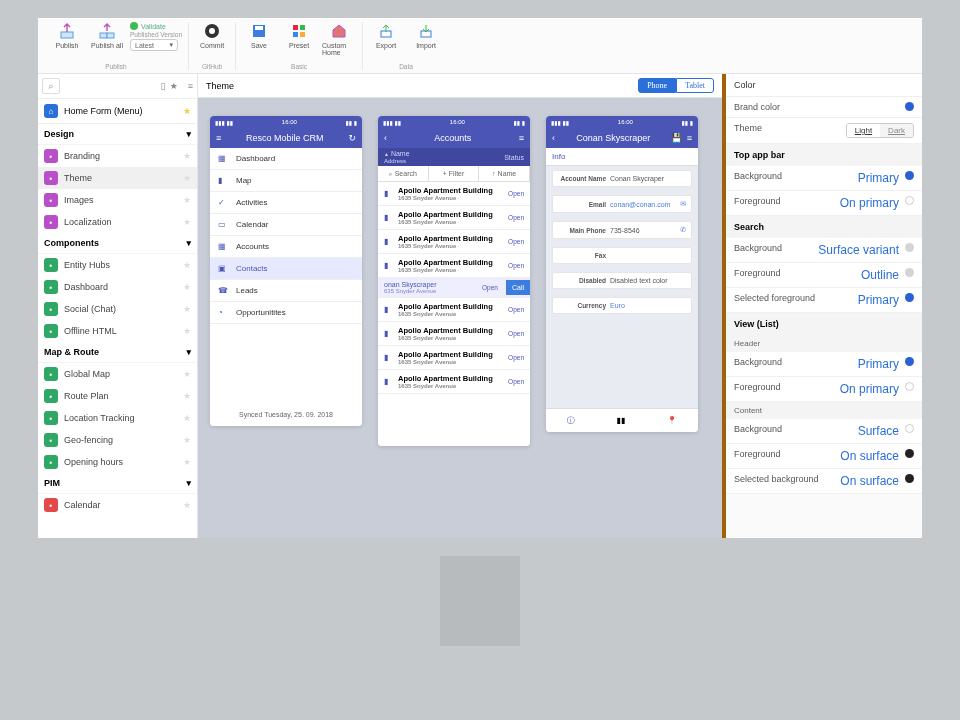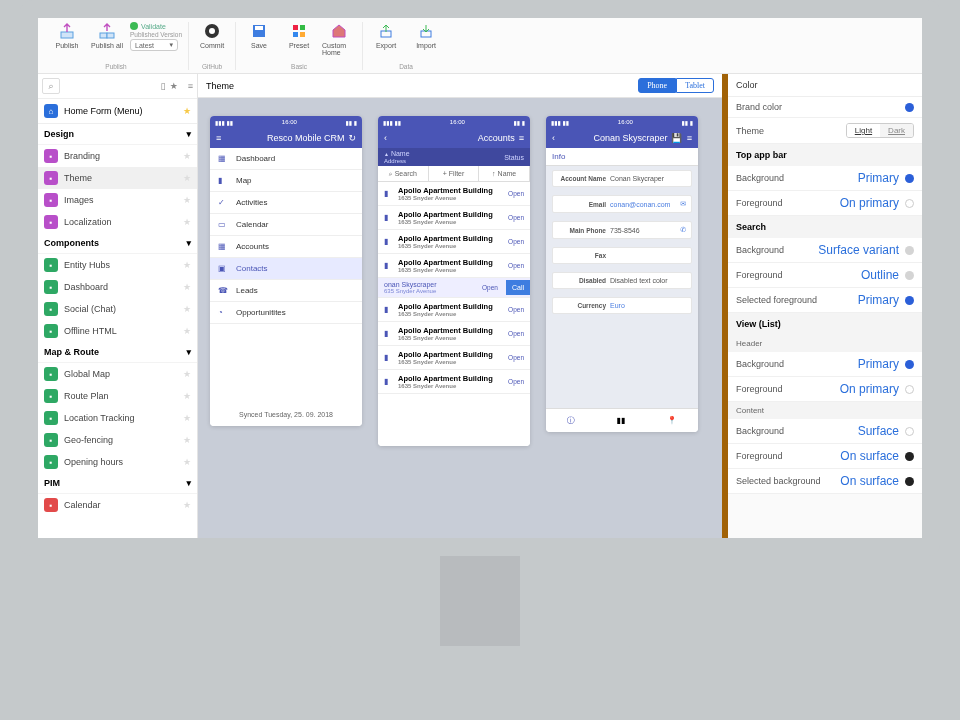--- a/index.html
+++ b/index.html
@@ -47,21 +47,21 @@
   .seg { margin-left: auto; display: flex; font-size: 8px; }
   .seg span { padding: 2px 8px; border: 1px solid #2b6fdb; color: #2b6fdb; font-family: Liberation Serif, serif; }
   .seg .on { background: #2b6fdb; color: #fff; border-radius: 3px 0 0 3px; }
   .seg .off{ border-radius: 0 3px 3px 0; }
   .previews { flex: 1; display: flex; gap: 16px; padding: 18px 12px 0; overflow: hidden; }
 
   
   .phone { width: 152px; background: #fff; border-radius: 4px; box-shadow: 0 1px 4px rgba(0,0,0,.15); display: flex; flex-direction: column; font-size: 8px; overflow: hidden; }
   .status { background: #4a55b6; color: #fff; height: 12px; display: flex; align-items: center; justify-content: space-between; padding: 0 5px; font-size: 6px; }
   .phead { background: #4a55b6; color: #fff; height: 20px; display: flex; align-items: center; padding: 0 6px; gap: 4px; font-size: 9px; }
-  .phead .t { flex: 1; text-align: right; }
+  .phead .t { flex: 1; text-align: center; }
   .pbody { flex: 1; background: #fff; overflow: hidden; }
   .menu-row { display: flex; align-items: center; gap: 8px; padding: 6px 8px; border-bottom: 1px solid #eee; color: #333; }
   .menu-row.selp { background: #e7eaff; color: #4a55b6; }
   .mic { width: 10px; color: #4a55b6; }
   .sync { text-align: center; font-size: 7px; color: #666; padding: 8px 0; margin-top: auto; }
 
   .sub { background: #3f489e; color: #cfd4ff; height: 18px; display: flex; align-items: center; padding: 0 6px; font-size: 7px; justify-content: space-between; }
   .chips { display: flex; height: 16px; border-bottom: 1px solid #ddd; }
   .chip { flex: 1; display: flex; align-items: center; justify-content: center; gap: 2px; font-size: 7px; color: #666; border-right: 1px solid #ddd; }
   .arow { display: flex; align-items: center; padding: 4px 6px; border-bottom: 1px solid #eee; gap: 4px; }
@@ -75,23 +75,23 @@
   .infohead { background: #fff; color: #4a55b6; font-size: 8px; padding: 4px 6px; border-bottom: 1px solid #ddd; }
   .card { background: #fff; margin: 4px 6px; border: 1px solid #e5e5e5; border-radius: 2px; padding: 4px 5px; display: flex; align-items: center; gap: 4px; font-size: 7px; }
   .card .lbl { width: 48px; text-align: right; color: #555; font-weight: 600; font-size: 6.5px; }
   .card .val { color: #555; }
   .card .val.link { color: #4a7de0; }
   .card .cic { margin-left: auto; color: #4a7de0; }
   .ph3body { background: #e8ebf2; flex: 1; }
   .tabbar { height: 24px; background: #fff; display: flex; align-items: center; justify-content: space-around; border-top: 1px solid #ddd; margin-top: auto; }
 
   
-  .props { width: 200px; border-left: 6px solid #a16207; background: #fafafa; overflow-y: auto; font-size: 9px; display: flex; flex-direction: column; }
+  .props { width: 200px; border-left: 4px solid #a16207; background: #fafafa; overflow-y: auto; font-size: 9px; display: flex; flex-direction: column; }
   .phd { padding: 6px 8px; border-bottom: 1px solid #eee; font-size: 9px; color: #333; background: #fff; }
-  .prow { display: flex; align-items: center; padding: 5px 8px; border-bottom: 1px solid #f0f0f0; background: #fff; }
+  .prow { display: flex; align-items: flex-start; padding: 5px 8px; border-bottom: 1px solid #f0f0f0; background: #fff; }
   .prow .pl { flex: 1; color: #555; }
   .prow .pv { color: #2b6fdb; font-size: 12px; }
   .dot { width: 9px; height: 9px; border-radius: 50%; margin-left: 6px; }
   .dblue { background: #2b5fd8; }
   .dgrey { background: #d4d4d4; }
   .dhollow { border: 1px solid #ccc; background: #fff; }
   .dblack { background: #222; }
   .psect { padding: 6px 8px; font-weight: 600; background: #f4f4f4; }
   .psect2 { padding: 4px 8px; background: #f4f4f4; color: #666; font-size: 8px; }
   .tseg { display: flex; border: 1px solid #ccc; border-radius: 3px; overflow: hidden; font-size: 8px; }

